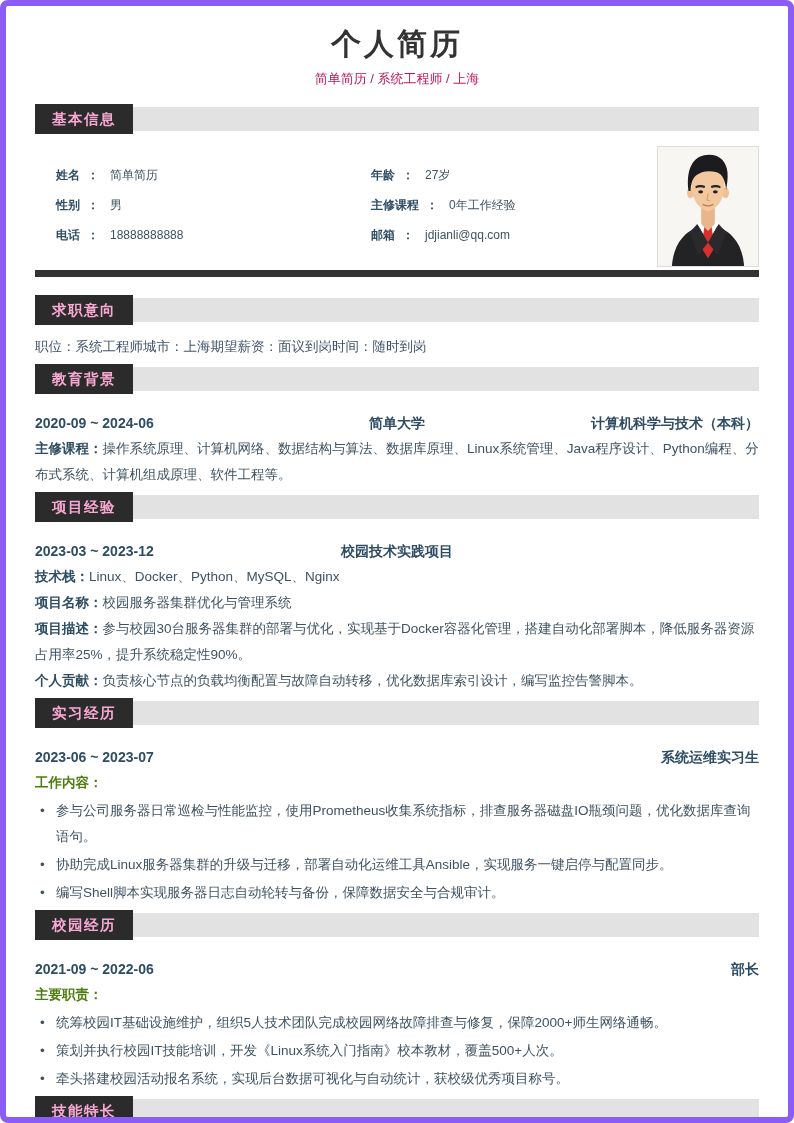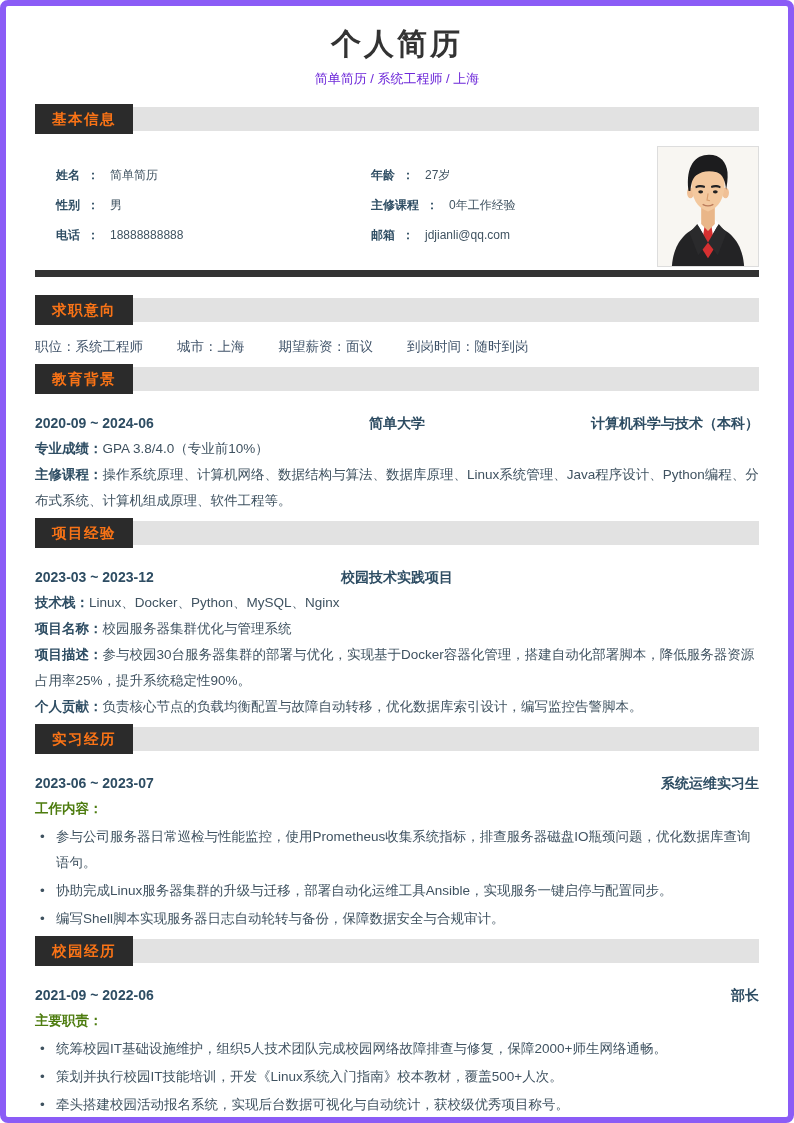--- a/index.html
+++ b/index.html
@@ -7,46 +7,46 @@
     width:794px; height:1123px; box-sizing:border-box; overflow:hidden;
     background:#ffffff; border:6px solid #8b5cf6; border-radius:8px;
     font-family:"Liberation Sans","DejaVu Sans",sans-serif;
     color:#3f5260; position:relative;
   }
   .inner { padding:0 29px; }
 
   
   .title { text-align:center; font-size:30px; font-weight:700; color:#333333;
            margin:20px 0 0; letter-spacing:3px; line-height:36px; }
-  .subtitle { text-align:center; font-size:13px; color:#6d28d9; margin-top:8px; line-height:17px; }
+  .subtitle { text-align:center; font-size:13px; color:#be185d; margin-top:8px; line-height:17px; }
 
   
   .sec { position:relative; height:30px; }
   .sec .track { position:absolute; left:0; right:0; top:3px; bottom:3px; background:#e2e2e2; }
   .sec .badge { position:absolute; left:0; top:0; height:30px; line-height:30px;
-                background:#2b2b2b; color:#f97316; font-weight:700; font-size:14.5px;
+                background:#2b2b2b; color:#f9a8d4; font-weight:700; font-size:14.5px;
                 padding:0 17px; letter-spacing:1.5px; }
   .m-sec  { margin-top:4px; }
   .m-sec2 { margin-top:18px; }
 
   
   .bi-wrap { position:relative; margin-top:26px; }
   .bi-grid { display:grid; grid-template-columns:315px 320px; grid-auto-rows:30px;
              align-items:center; font-size:12px;margin-left:21px; }
   .bi-label { font-weight:700; color:#2e4d63; }
   .bi-colon { font-weight:700; color:#2e4d63; margin:0 11px 0 7px; }
   .bi-value { color:#3f5260; }
   .photo { position:absolute; top:-14px; right:0; width:102px; height:121px;
            border:1px solid #dddddd; background:#f8f6f2; box-sizing:border-box; }
   .photo svg { display:block; width:100%; height:100%; }
 
   .divider { height:7px; background:#333333; margin-top:20px; }
 
   
-  .intent { display:flex; gap:34px; margin-top:9px; line-height:26px; font-size:13.5px; color:#41546a; }
+  .intent { display:flex; margin-top:9px; line-height:26px; font-size:13.5px; color:#41546a; }
 
   
   .meta { display:flex; margin-top:16px; line-height:26px; font-size:14px;
           font-weight:700; color:#2e4d63; }
   .meta .l { flex:1; text-align:left; }
   .meta .c { flex:1; text-align:center; white-space:nowrap; }
   .meta .r { flex:1; text-align:right; white-space:nowrap; }
 
   
   .krow { line-height:26px; font-size:13.5px; color:#3f5260; }
@@ -122,21 +122,20 @@
 
     <div class="sec m-sec">
       <div class="track"></div>
       <span class="badge">教育背景</span>
     </div>
     <div class="meta">
       <span class="l">2020-09 ~ 2024-06</span>
       <span class="c">简单大学</span>
       <span class="r">计算机科学与技术（本科）</span>
     </div>
-    <div class="krow"><span class="klbl">专业成绩：</span><span>GPA 3.8/4.0（专业前10%）</span></div>
     <div class="krow"><span class="klbl">主修课程：</span><span>操作系统原理、计算机网络、数据结构与算法、数据库原理、Linux系统管理、Java程序设计、Python编程、分布式系统、计算机组成原理、软件工程等。</span></div>
 
     <div class="sec m-sec">
       <div class="track"></div>
       <span class="badge">项目经验</span>
     </div>
     <div class="meta">
       <span class="l">2023-03 ~ 2023-12</span>
       <span class="c">校园技术实践项目</span>
       <span class="r"></span>

